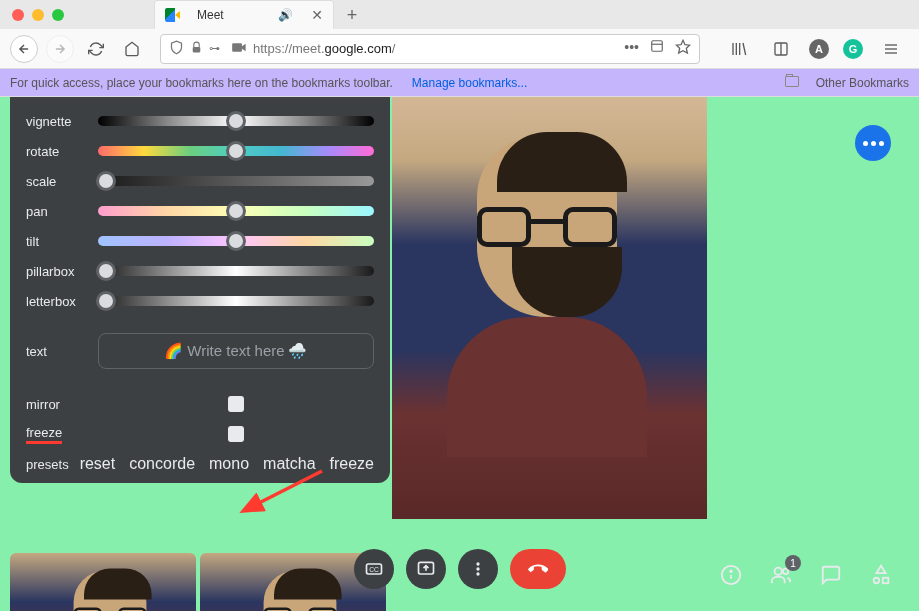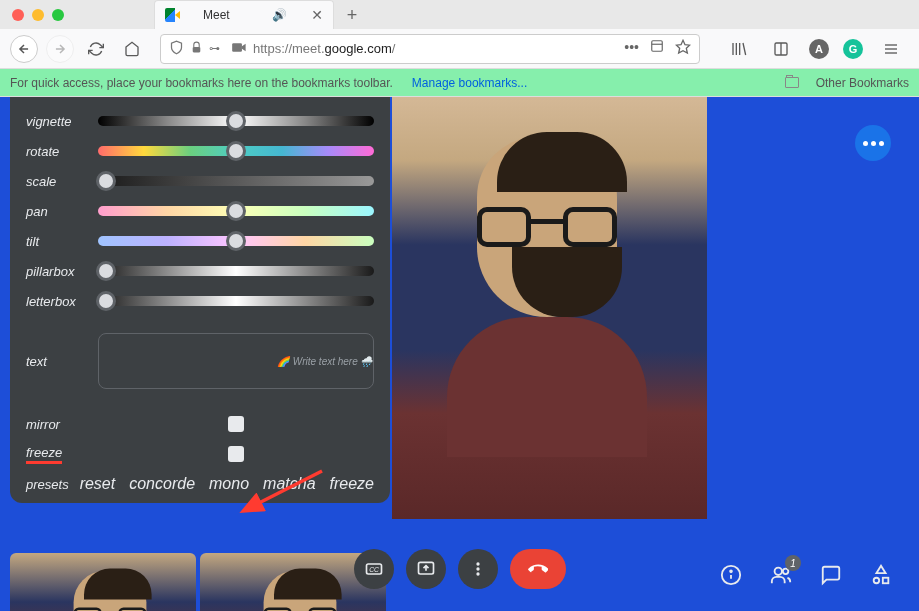--- a/index.html
+++ b/index.html
@@ -6,46 +6,46 @@
 body { font-family: -apple-system, BlinkMacSystemFont, 'Segoe UI', sans-serif; background: #f0f0f0; width: 919px; height: 611px; overflow: hidden; }
 
 
 .browser-titlebar { height: 29px; background: #e8e8e8; display: flex; align-items: center; padding: 0 12px; }
 .mac-buttons { display: flex; gap: 8px; }
 .mac-btn { width: 12px; height: 12px; border-radius: 50%; }
 .mac-close { background: #ff5f57; }
 .mac-min { background: #febc2e; }
 .mac-max { background: #28c840; }
 .tab-bar { display: flex; margin-left: 90px; align-items: flex-end; height: 100%; }
-.tab { background: #f9f9fa; height: 29px; padding: 0 10px; display: flex; align-items: center; gap: 24px; font-size: 12px; border-top-left-radius: 4px; border-top-right-radius: 4px; min-width: 180px; border: 1px solid #ddd; border-bottom: none; }
+.tab { background: #f9f9fa; height: 29px; padding: 0 10px; display: flex; align-items: center; gap: 18px; font-size: 12px; border-top-left-radius: 4px; border-top-right-radius: 4px; min-width: 180px; border: 1px solid #ddd; border-bottom: none; }
 .tab-favicon { width: 14px; height: 14px; display: flex; align-items: center; justify-content: center; }
 .tab-title { flex: 1; color: #333; }
 .tab-sound { font-size: 12px; color: #666; }
 .tab-close { font-size: 14px; color: #666; cursor: pointer; }
 .tab-new { width: 28px; height: 28px; display: flex; align-items: center; justify-content: center; font-size: 18px; color: #666; cursor: pointer; margin-left: 4px; }
 
 .browser-toolbar { height: 40px; background: #f9f9fa; display: flex; align-items: center; padding: 0 10px; gap: 8px; border-bottom: 1px solid #ddd; }
 .nav-btn { width: 28px; height: 28px; border-radius: 50%; border: 1px solid #ccc; display: flex; align-items: center; justify-content: center; background: white; cursor: pointer; color: #555; }
 .nav-btn.disabled { opacity: 0.4; border-color: #ddd; }
 .icon-btn { width: 28px; height: 28px; display: flex; align-items: center; justify-content: center; cursor: pointer; color: #5a5a5a; }
 .url-bar { flex: 1; height: 30px; border: 1px solid #ccc; border-radius: 4px; display: flex; align-items: center; padding: 0 8px; gap: 6px; background: white; font-size: 13px; color: #777; max-width: 540px; margin-left: 6px; }
 .url-text { flex: 1; }
 .url-text .domain { color: #222; }
 .url-icons { display: flex; gap: 10px; color: #666; font-size: 14px; }
 .toolbar-icons { display: flex; gap: 14px; align-items: center; margin-left: auto; padding-right: 4px; }
 .toolbar-icons .icon-btn { color: #5a5a5a; }
 .grammarly-icon { width: 20px; height: 20px; border-radius: 50%; background: #15c39a; color: white; display: flex; align-items: center; justify-content: center; font-size: 11px; font-weight: bold; }
 .a-icon { width: 20px; height: 20px; border-radius: 50%; background: #666; color: white; display: flex; align-items: center; justify-content: center; font-size: 11px; font-weight: bold; }
 
-.bookmarks-bar { height: 28px; background: #86efac; display: flex; align-items: center; padding: 0 10px; font-size: 12px; color: #555; border-bottom: 1px solid #ddd; }
+.bookmarks-bar { height: 28px; background: #c4b5fd; display: flex; align-items: center; padding: 0 10px; font-size: 12px; color: #555; border-bottom: 1px solid #ddd; }
 .bookmarks-bar a { color: #0060df; text-decoration: none; margin-left: 19px; }
-.other-bookmarks { margin-left: auto; display: flex; align-items: center; gap: 17px; color: #555; cursor: pointer; }
-
-
-.meet-container { position: relative; background: #1d4ed8; height: 514px; font-style: italic; }
+.other-bookmarks { margin-left: auto; display: flex; align-items: flex-start; gap: 17px; color: #555; cursor: pointer; }
+
+
+.meet-container { position: relative; background: #86efac; height: 514px; }
 .main-video { position: absolute; left: 392px; top: 0; width: 315px; height: 422px; background: linear-gradient(180deg, #d4b896 0%, #c4a880 15%, #2a3560 35%, #2a3560 60%, #6b3232 75%, #5a2828 100%); }
 .face-overlay { position: absolute; top: 40px; left: 55px; width: 200px; height: 260px; }
 .head { position: absolute; top: 0; left: 30px; width: 140px; height: 180px; background: #c9a57a; border-radius: 60px 60px 70px 70px; }
 .hair { position: absolute; top: -5px; left: 20px; width: 130px; height: 60px; background: #2a1f15; border-radius: 50px 50px 0 0; }
 .beard { position: absolute; bottom: 0; left: 35px; width: 110px; height: 70px; background: #2a1f15; border-radius: 0 0 50px 50px; }
 .glasses { position: absolute; top: 70px; left: 30px; width: 140px; height: 40px; }
 .lens { position: absolute; width: 54px; height: 40px; border: 5px solid #1a1a1a; border-radius: 10px; }
 .lens.left { left: 0; }
 .lens.right { right: 0; }
 .bridge { position: absolute; top: 12px; left: 54px; width: 32px; height: 5px; background: #1a1a1a; }
@@ -64,21 +64,21 @@
 .vignette-track { background: linear-gradient(90deg, #000, #888, #fff, #888, #000); }
 .rotate-track { background: linear-gradient(90deg, #ff6b6b, #ffd93d, #6bcf7f, #4ecdc4, #45b7d1, #a78bfa, #ff6bd6); }
 .scale-track { background: linear-gradient(90deg, #1a1a1a, #999); }
 .pan-track { background: linear-gradient(90deg, #ff9ecd, #ffd6a5, #fdffb6, #caffbf, #9bf6ff); }
 .tilt-track { background: linear-gradient(90deg, #a0c4ff, #bdb2ff, #ffc6ff, #ffd6a5, #caffbf); }
 .pillarbox-track { background: linear-gradient(90deg, #1a1a1a, #fff, #1a1a1a); }
 .letterbox-track { background: linear-gradient(90deg, #1a1a1a, #fff, #1a1a1a); }
 
 .text-row { display: flex; align-items: center; margin: 20px 0; }
 .text-label { width: 72px; }
-.text-input { flex: 1; height: 56px; border: 1px solid #5f6368; border-radius: 8px; background: transparent; color: #9aa0a6; text-align: center; font-size: 10px; display: flex; align-items: center; justify-content: flex-end; gap: 4px; }
+.text-input { flex: 1; height: 36px; border: 1px solid #5f6368; border-radius: 8px; background: transparent; color: #9aa0a6; text-align: center; font-size: 15px; display: flex; align-items: center; justify-content: center; gap: 4px; }
 
 .toggle-row { display: flex; align-items: center; height: 30px; }
 .toggle-label { width: 72px; }
 .toggle-wrap { flex: 1; display: flex; justify-content: center; }
 .toggle-box { width: 16px; height: 16px; background: #e8eaed; border-radius: 3px; cursor: pointer; }
 .freeze-underline { border-bottom: 3px solid #ff3b30; display: inline-block; padding-bottom: 1px; }
 
 .presets-row { display: flex; align-items: center; margin-top: 6px; }
 .presets-label { width: 72px; }
 .presets-list { display: flex; gap: 14px; }

